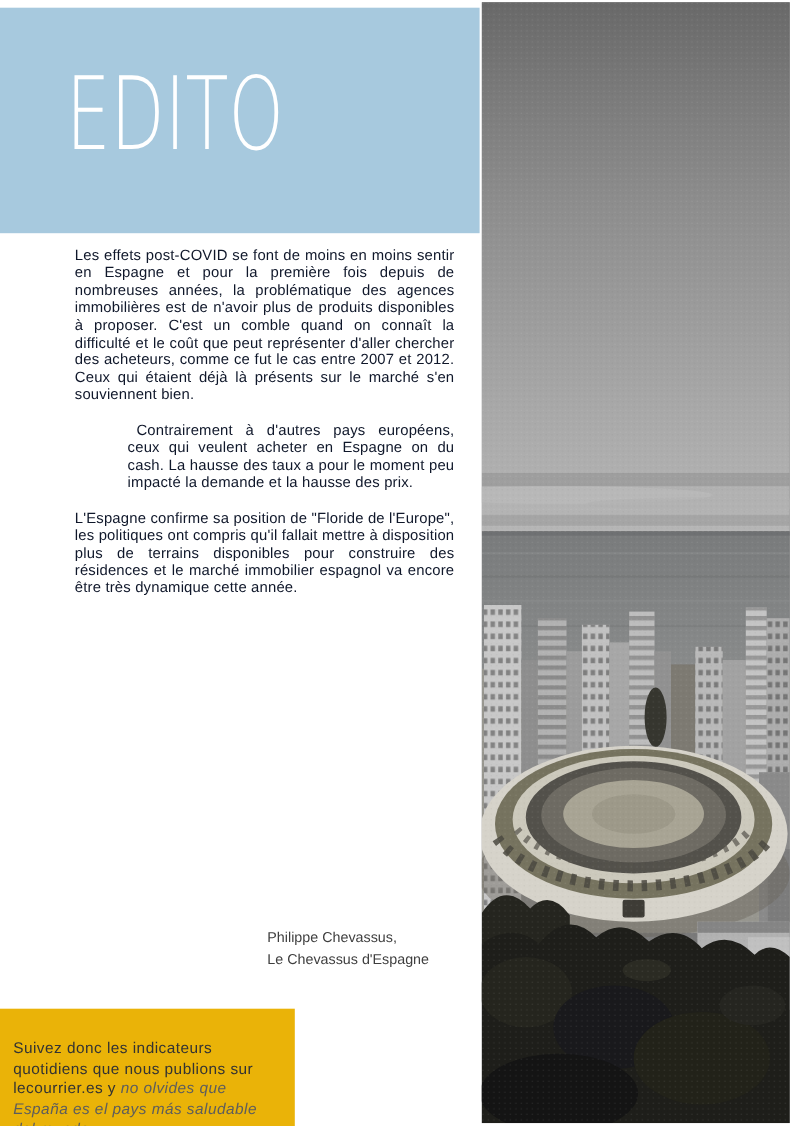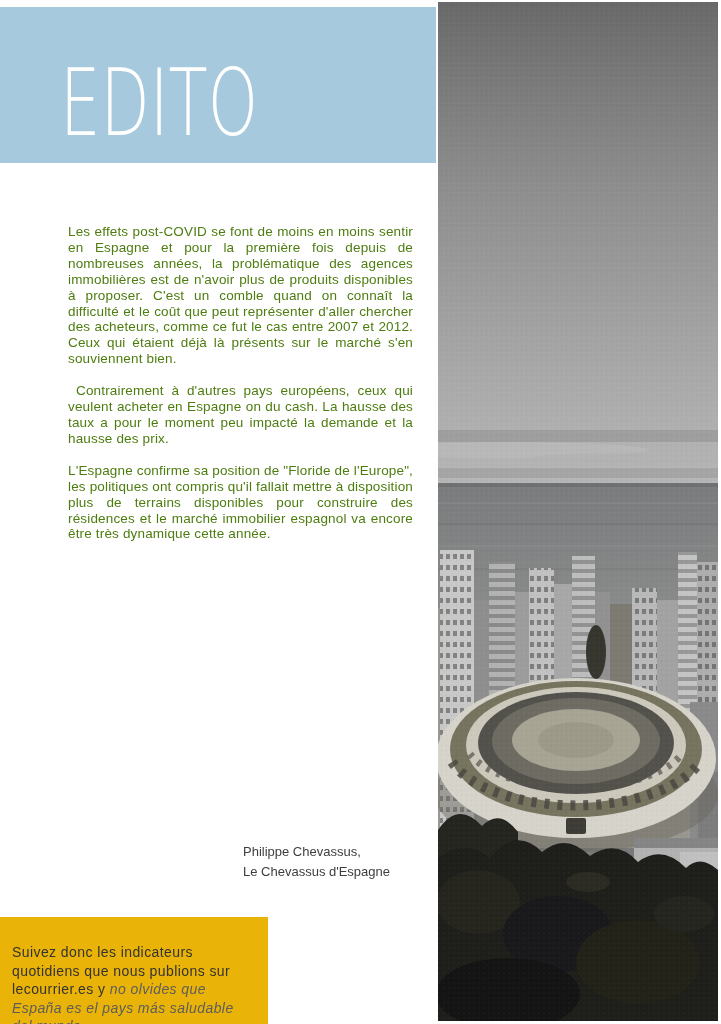--- a/index.html
+++ b/index.html
@@ -3,41 +3,41 @@
 <meta charset="utf-8">
 <style>
   html,body{margin:0;padding:0;background:#e8e8e8;}
   .page{
     position:relative;width:721px;height:1024px;margin:0 auto;
     background:#ffffff;overflow:hidden;
     font-family:"Liberation Sans",sans-serif;
   }
   
   .band{
-    position:absolute;left:0;top:7px;width:436px;height:156px;
+    position:absolute;left:0;top:7px;width:436px;height:205px;
     background:#a7c9de;
   }
   .edito-svg{
     position:absolute;left:58px;top:0px;width:210px;height:160px;
     overflow:visible;
   }
   .edito-svg text{
     fill:#ffffff;
     font-family:"DejaVu Sans",sans-serif;
     font-weight:300;
     font-size:92px;
   }
   
   .article{
     position:absolute;left:68px;top:224px;width:345px;
-    color:#4d7c0f;font-size:13.5px;line-height:15.9px;
+    color:#0f172a;font-size:13.5px;line-height:15.9px;
     text-align:justify;letter-spacing:.012em;
   }
   .article p{margin:0 0 16px 0;}
-  .article p.indent{text-indent:8px;}
+  .article p.indent{text-indent:8px;margin-left:48px;}
   
   .signature{
     position:absolute;left:243px;top:842px;
     color:#3e3e3e;font-size:13px;line-height:20px;
   }
   
   .footer-note{
     position:absolute;left:0;top:893px;width:268px;height:121px;
     box-sizing:border-box;padding:26px 14px 0 12px;
     background:#a7c9de;

